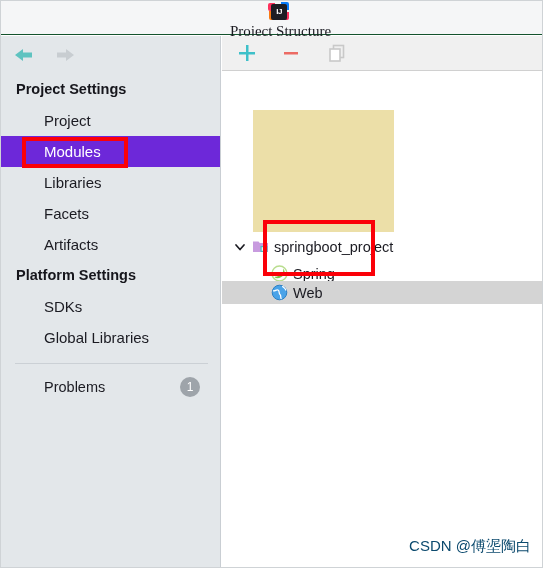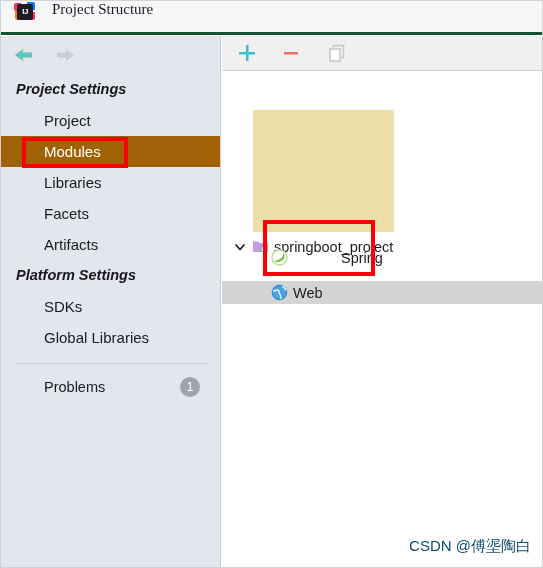--- a/index.html
+++ b/index.html
@@ -24,24 +24,25 @@
     overflow: hidden;
   }
 
   
   .titlebar {
     position: absolute;
     left: 0; top: 0;
     width: 543px;
     height: 34px;
     background: #f5f6f7;
-    border-bottom: 3px solid #14532d;
-    display: flex;
-    align-items: flex-start;
-    box-sizing: border-box;
+    border-bottom: 1px solid #14532d;
+    display: flex;
+    align-items: center;
+    box-sizing: border-box;
+    flex-direction: column;
   }
   .app-icon {
     position: relative;
     width: 22px;
     height: 22px;
     margin-left: 13px;
     flex: none;
   }
   .app-icon .sq {
     position: absolute;
@@ -103,32 +104,31 @@
     position: absolute;
     left: 0; top: 38px;
     width: 219px;
   }
   .group-head {
     font-size: 14.5px;
     font-weight: bold;
     color: #16161c;
     padding: 6px 11px 6px 15px;
     line-height: 19px;
-    font-style: italic;
   }
   .side-item {
     position: relative;
     font-size: 15px;
     color: #1b1b22;
     padding: 5px 0 5px 43px;
     line-height: 21px;
     box-sizing: border-box;
   }
   .side-item.selected {
-    background: #a16207;
+    background: #6d28d9;
     color: #ffffff;
   }
   .side-sep {
     margin: 10px 12px 8px 14px;
     height: 1px;
     background: #cbd0d5;
   }
   .problems-row {
     position: relative;
     display: flex;
@@ -214,21 +214,21 @@
     left: 0;
     width: 321px;
     height: 23px;
     display: flex;
     align-items: center;
     font-size: 14.5px;
     color: #1b1b22;
     box-sizing: border-box;
   }
   #tree-row-module { top: 163px; }
-  #tree-row-spring { top: 174px; gap: 48px; }
+  #tree-row-spring { top: 190px; }
   #tree-row-web    { top: 209px; background: #d4d4d4; }
 
   .chevron {
     width: 14px;
     height: 14px;
     margin-left: 11px;
     flex: none;
   }
   .tree-icon {
     width: 17px;

